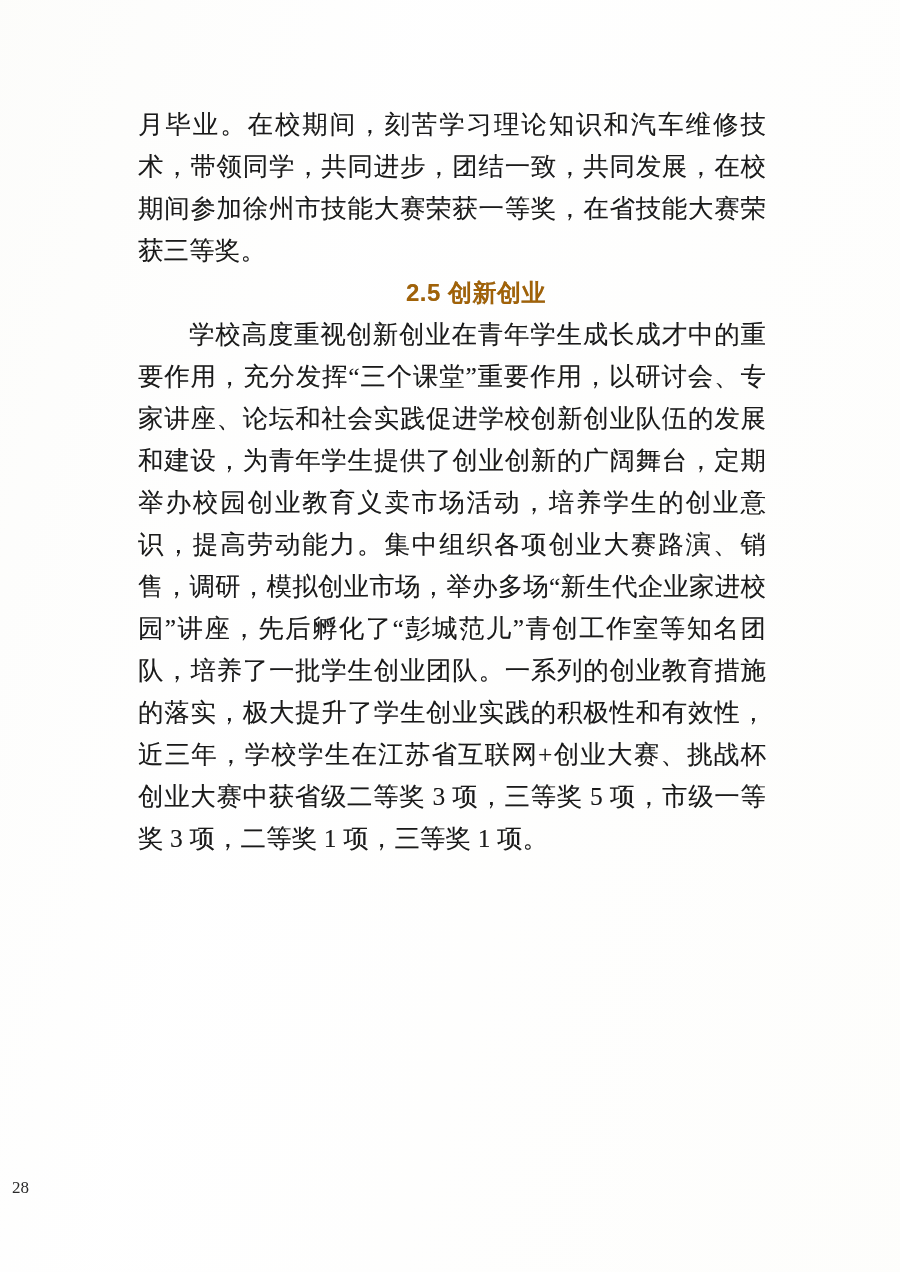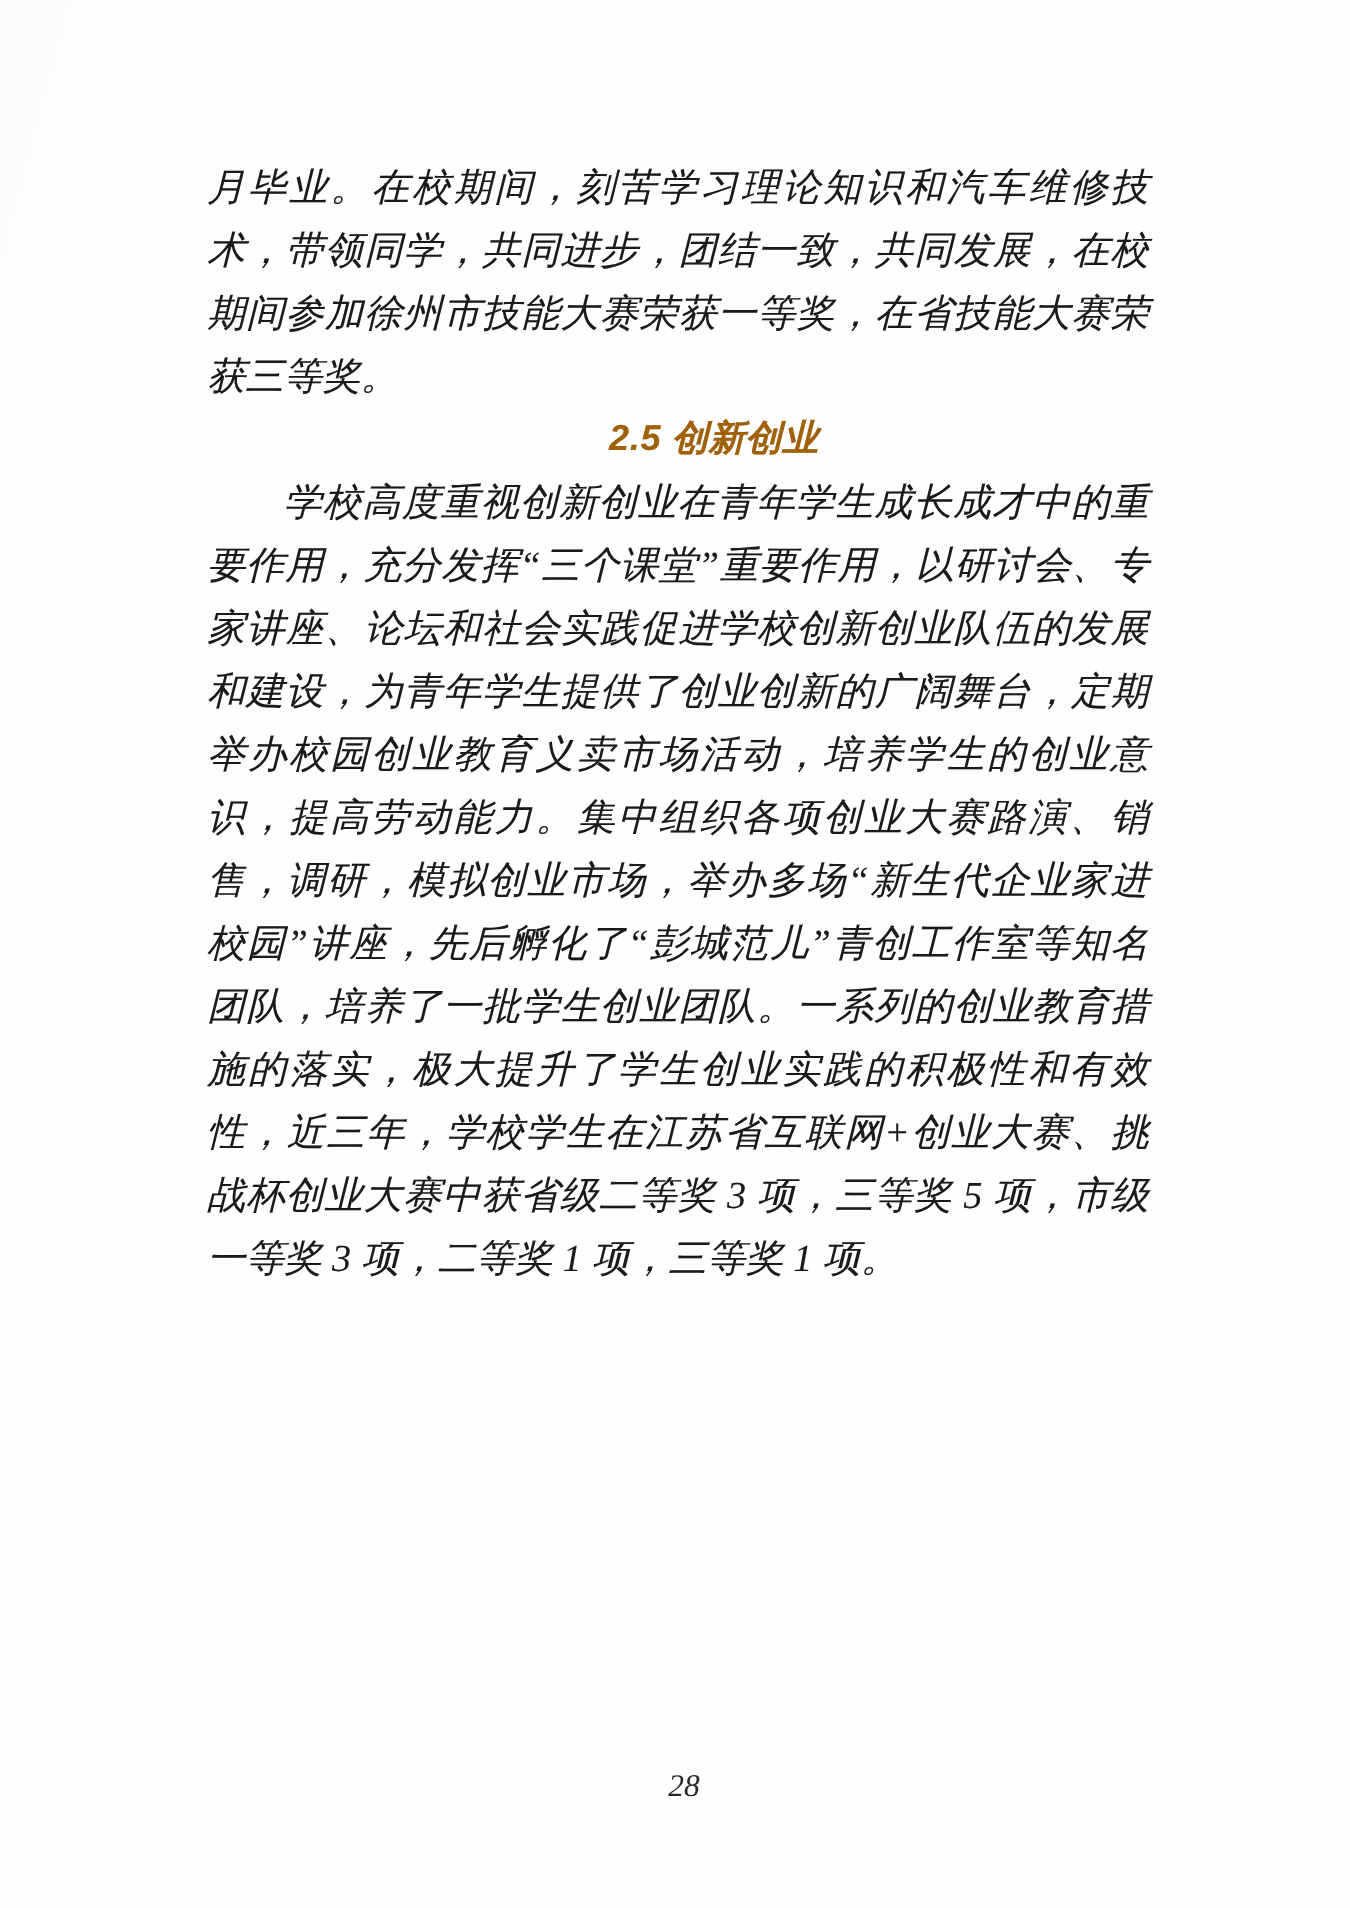--- a/index.html
+++ b/index.html
@@ -10,21 +10,20 @@
   }
 
   .page {
     position: relative;
     width: 900px;
     height: 1272px;
     background: #fefefe;
     overflow: hidden;
     font-family: "Liberation Serif", "DejaVu Serif", serif;
     color: #111111;
-    font-style: italic;
   }
 
   
   .page::before {
     content: "";
     position: absolute;
     inset: 0;
     background:
       linear-gradient(105deg, rgba(252,252,250,0.9) 0%, rgba(255,255,255,0.5) 35%, rgba(253,253,251,0.85) 100%);
     pointer-events: none;
@@ -70,23 +69,23 @@
     text-align: center;
     color: #a16207;
     letter-spacing: 0.5px;
   }
 
   .page-number {
     position: absolute;
     left: 12px;
     right: 0;
     top: 1178px;
-    text-align: center;
+    text-align: left;
     font-family: "Liberation Serif", "DejaVu Serif", serif;
-    font-size: 21px;
+    font-size: 17px;
     color: #2a2a2a;
     z-index: 2;
   }
 
   
   .content p, .content h2 {
     text-shadow: 0 0 0.45px rgba(0,0,0,0.28);
   }
 </style>
 </head>

